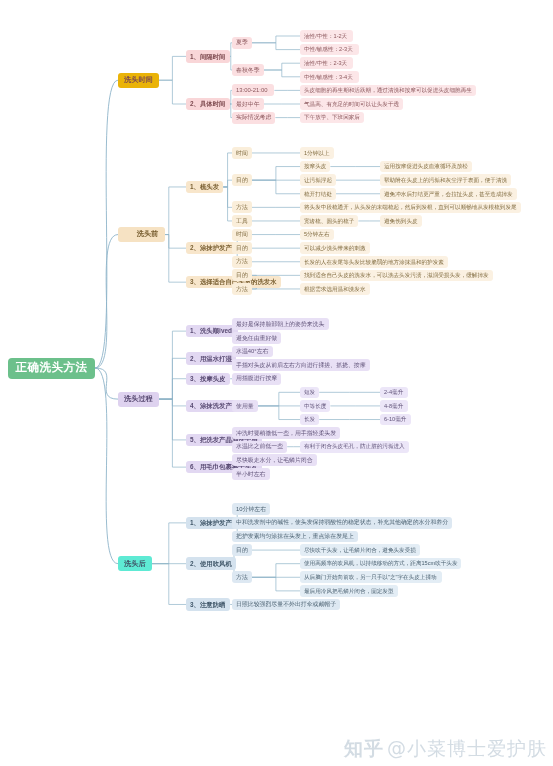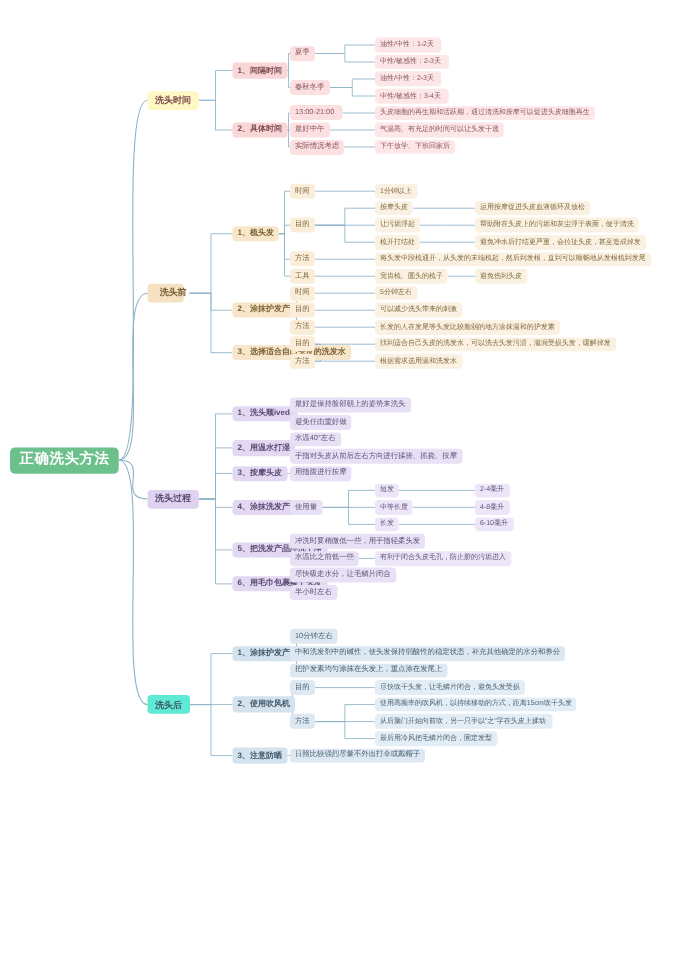--- a/index.html
+++ b/index.html
@@ -30,21 +30,21 @@
     font-size:11.5px;
     font-weight:bold;
     letter-spacing:0.5px;
     border-radius:4px;
     padding:5px 8px;
     justify-content:center;
   }
 
   
   .b1{ font-size:7.2px; font-weight:bold; justify-content:center; border-radius:3px;}
-  .b1.pink  {background:#fef9c3;color:#7d4a4f;}
+  .b1.pink  {background:#eab308;color:#7d4a4f;}
   .b1.tan   {background:#f6e2c3;color:#7a6033;}
   .b1.purp  {background:#ded2ef;color:#584a72;}
   .b1.blue  {background:#5eead4;color:#3f5668;}
 
   
   .l2{font-size:6.4px;font-weight:bold;}
   .l2.pink{background:#f9d6d8;color:#7d4a4f;}
   .l2.tan {background:#f8e6cb;color:#7a6033;}
   .l2.purp{background:#e2d8f2;color:#584a72;}
   .l2.blue{background:#d4e2ee;color:#3f5668;}
@@ -173,21 +173,21 @@
       <div class="node l3 pink" style="font-size: 5.9px; left: 232px; top: 64.05px; width: 31.6px; height: 11.9px;">春秋冬季</div>
       <div class="node l4 pink" style="font-size: 5.6px; left: 300px; top: 57.4px; width: 52.912px; height: 11.6px;">油性/中性：2-3天</div>
       <div class="node l4 pink" style="font-size: 5.6px; left: 300px; top: 71px; width: 58.512px; height: 11.6px;">中性/敏感性：3-4天</div>
       <div class="node l2 pink" style="font-size: 6.4px; left: 186px; top: 97.8px; width: 43.584px; height: 12.4px;">2、具体时间</div>
       <div class="node l3 pink" style="font-size: 5.9px; left: 232px; top: 84.45px; width: 42.397px; height: 11.9px;">13:00-21:00</div>
       <div class="node l4 pink" style="font-size: 5.6px; left: 300px; top: 84.6px; width: 176px; height: 11.6px;">头皮细胞的再生期和活跃期，通过清洗和按摩可以促进头皮细胞再生</div>
       <div class="node l3 pink" style="font-size: 5.9px; left: 232px; top: 98.05px; width: 31.6px; height: 11.9px;">最好中午</div>
       <div class="node l4 pink" style="font-size: 5.6px; left: 300px; top: 98.2px; width: 103.2px; height: 11.6px;">气温高、有充足的时间可以让头发干透</div>
       <div class="node l3 pink" style="font-size: 5.9px; left: 232px; top: 111.65px; width: 43.4px; height: 11.9px;">实际情况考虑</div>
       <div class="node l4 pink" style="font-size: 5.6px; left: 300px; top: 111.8px; width: 64px; height: 11.6px;">下午放学、下班回家后</div>
-      <div class="node b1 tan" style="left: 118px; top: 226.96px; width: 29px; height: 15.2px; padding-left: 16px;">洗头前</div>
+      <div class="node b1 tan" style="left: 118px; top: 226.96px; width: 47px; height: 15.2px; padding-left: 16px;">洗头前</div>
       <div class="node l2 tan" style="font-size: 6.4px; left: 186px; top: 180.76px; width: 37.184px; height: 12.4px;">1、梳头发</div>
       <div class="node l3 tan" style="font-size: 5.9px; left: 232px; top: 147.01px; width: 19.8px; height: 11.9px;">时间</div>
       <div class="node l4 tan" style="font-size: 5.6px; left: 300px; top: 147.16px; width: 33.536px; height: 11.6px;">1分钟以上</div>
       <div class="node l3 tan" style="font-size: 5.9px; left: 232px; top: 174.21px; width: 19.8px; height: 11.9px;">目的</div>
       <div class="node l4 tan" style="font-size: 5.6px; left: 300px; top: 160.76px; width: 30.4px; height: 11.6px;">按摩头皮</div>
       <div class="node l4 tan" style="font-size: 5.6px; left: 380px; top: 160.76px; width: 92px; height: 11.6px;">运用按摩促进头皮血液循环及放松</div>
       <div class="node l4 tan" style="font-size: 5.6px; left: 300px; top: 174.36px; width: 36px; height: 11.6px;">让污垢浮起</div>
       <div class="node l4 tan" style="font-size: 5.6px; left: 380px; top: 174.36px; width: 131.2px; height: 11.6px;">帮助附在头皮上的污垢和灰尘浮于表面，便于清洗</div>
       <div class="node l4 tan" style="font-size: 5.6px; left: 300px; top: 187.96px; width: 36px; height: 11.6px;">梳开打结处</div>
       <div class="node l4 tan" style="font-size: 5.6px; left: 380px; top: 187.96px; width: 136.8px; height: 11.6px;">避免冲水后打结更严重，会拉扯头皮，甚至造成掉发</div>
@@ -240,13 +240,16 @@
       <div class="node l2 blue" style="font-size: 6.4px; left: 186px; top: 557.48px; width: 49.984px; height: 12.4px;">2、使用吹风机</div>
       <div class="node l3 blue" style="font-size: 5.9px; left: 232px; top: 544.13px; width: 19.8px; height: 11.9px;">目的</div>
       <div class="node l4 blue" style="font-size: 5.6px; left: 300px; top: 544.28px; width: 120px; height: 11.6px;">尽快吹干头发，让毛鳞片闭合，避免头发受损</div>
       <div class="node l3 blue" style="font-size: 5.9px; left: 232px; top: 571.33px; width: 19.8px; height: 11.9px;">方法</div>
       <div class="node l4 blue" style="font-size: 5.6px; left: 300px; top: 557.88px; width: 160.544px; height: 11.6px;">使用高频率的吹风机，以持续移动的方式，距离15cm吹干头发</div>
       <div class="node l4 blue" style="font-size: 5.6px; left: 300px; top: 571.48px; width: 141.84px; height: 11.6px;">从后脑门开始向前吹，另一只手以"之"字在头皮上揉动</div>
       <div class="node l4 blue" style="font-size: 5.6px; left: 300px; top: 585.08px; width: 97.6px; height: 11.6px;">最后用冷风把毛鳞片闭合，固定发型</div>
       <div class="node l2 blue" style="font-size: 6.4px; left: 186px; top: 598.28px; width: 43.584px; height: 12.4px;">3、注意防晒</div>
       <div class="node l3 blue" style="font-size: 5.9px; left: 232px; top: 598.53px; width: 108.3px; height: 11.9px;">日照比较强烈尽量不外出打伞或戴帽子</div>
     </div>
+  <div class="watermark">
+    <span class="wm-logo">知乎</span><span>@小菜博士爱护肤</span>
+  </div>
 </div>
 
 </body></html>

